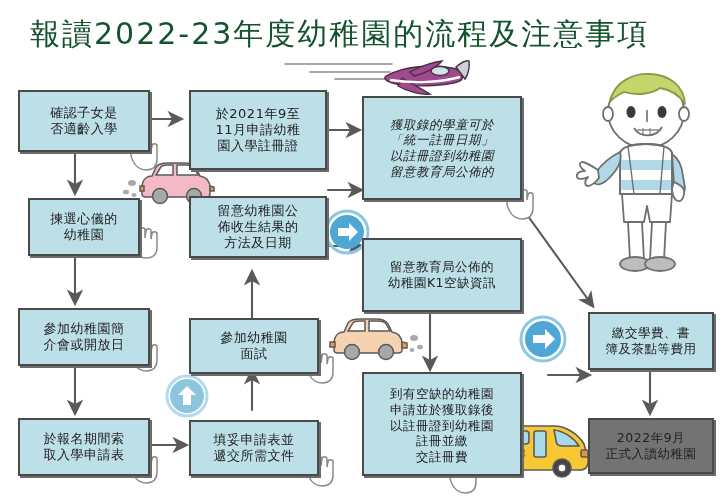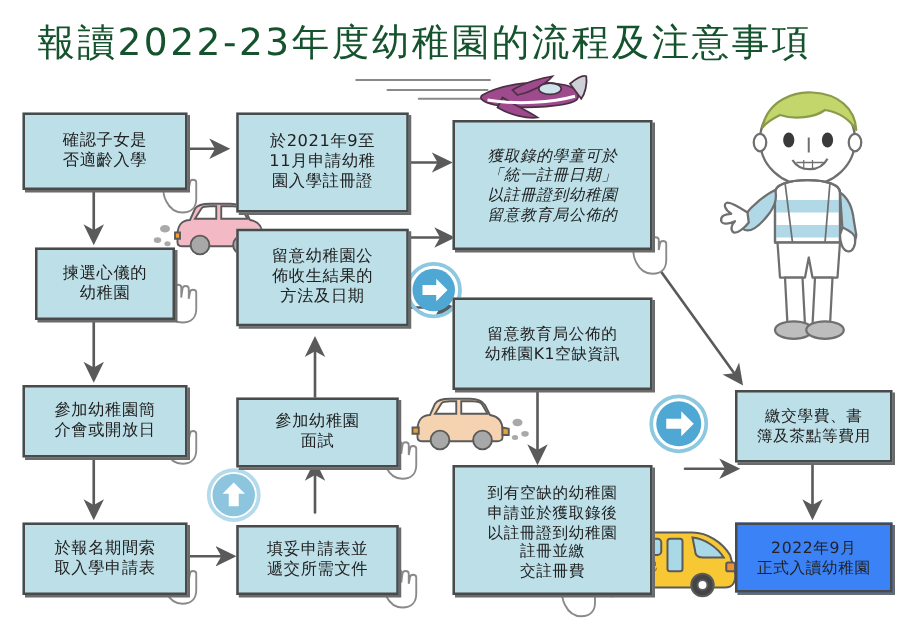--- a/index.html
+++ b/index.html
@@ -34,21 +34,21 @@
     align-items:center;
     justify-content:center;
     text-align:center;
     line-height:1.25;
     padding:3px 4px;
     box-sizing:border-box;
     font-size:13px;
     letter-spacing:0.5px;
   }
   .box.green{
-    background:#3b82f6;
+    background:#737373;
   }
   .box .txt{display:block;width:100%;}
 
   svg.layer{
     position:absolute;left:0;top:0;width:728px;height:500px;
     pointer-events:none;
   }
 </style>
 </head>
 <body>
@@ -282,21 +282,21 @@
   </div>
 
   <div class="box" style="left:189px; top:90px;  width:138px; height:80px;">
     <span class="txt">
         <div>於2021年9至</div>
         <div>11月申請幼稚</div>
         <div>園入學註冊證</div>
       </span>
   </div>
 
-  <div class="box" style="left:189px; top:183px; width:138px; height:78px;">
+  <div class="box" style="left:189px; top:196px; width:138px; height:62px;">
     <span class="txt">
         <div>留意幼稚園公</div>
         <div>佈收生結果的</div>
         <div>方法及日期</div>
       </span>
   </div>
 
   <div class="box" style="left:189px; top:318px; width:130px; height:56px;">
     <span class="txt">
         <div>參加幼稚園</div>

